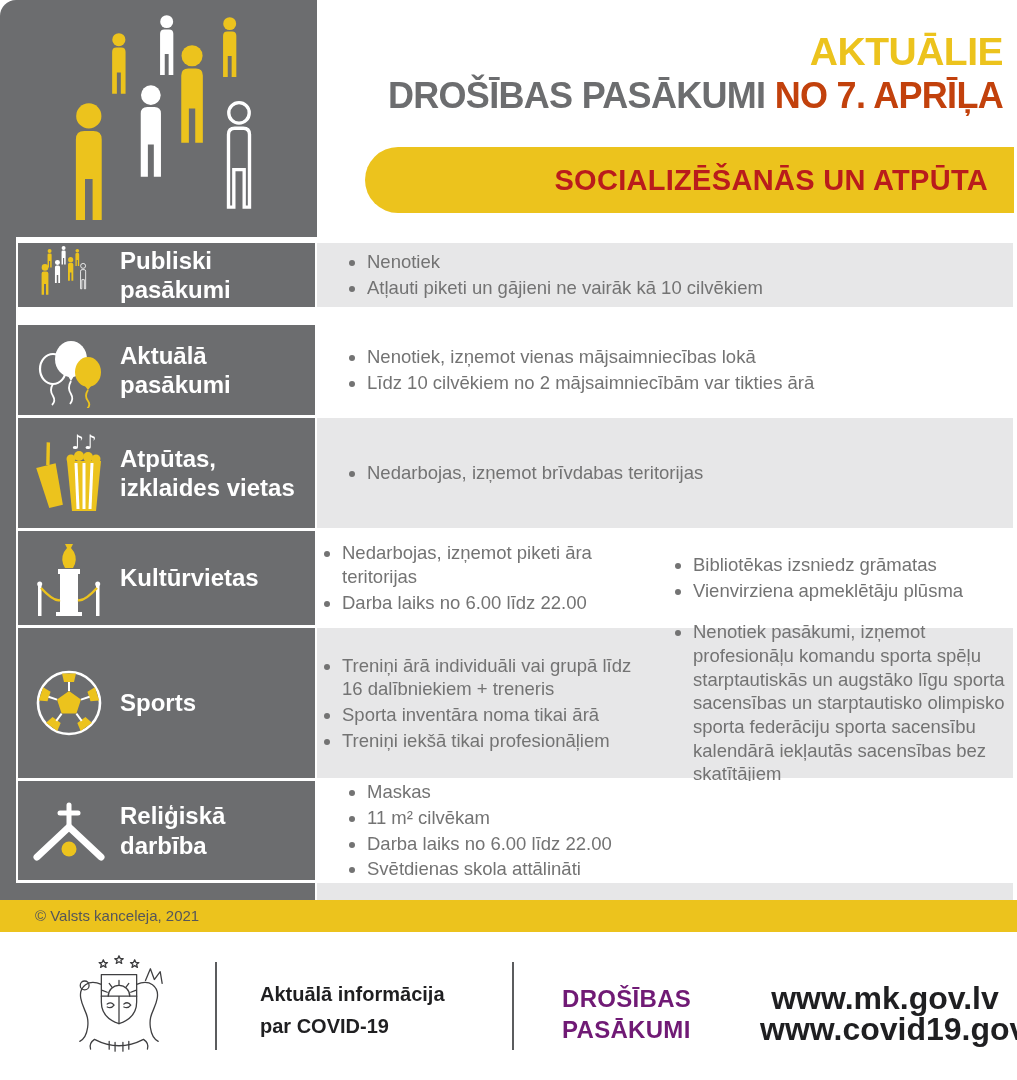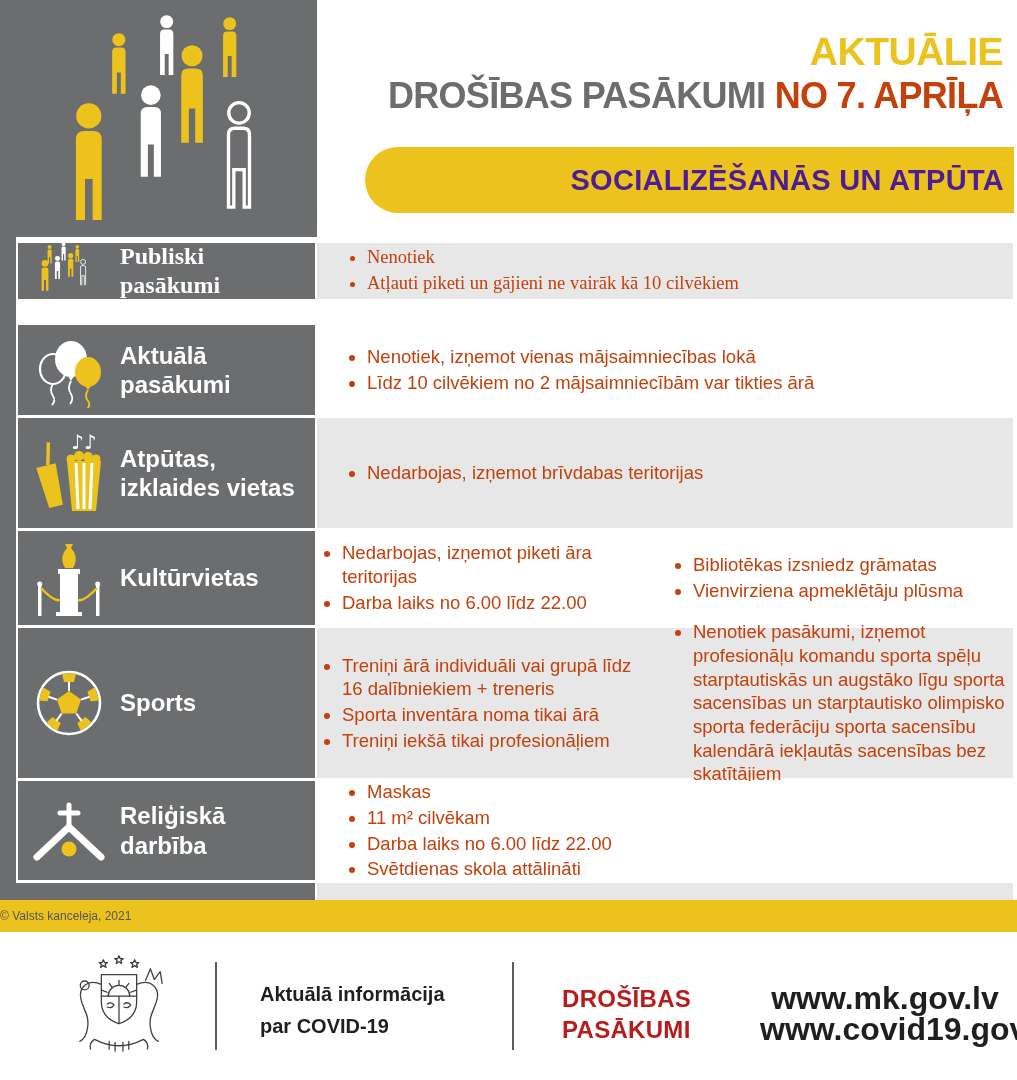--- a/index.html
+++ b/index.html
@@ -1,57 +1,57 @@
 <!DOCTYPE html>
 <html><head>
 <meta charset="utf-8">
 <style>
   html,body{margin:0;padding:0;background:#fff;}
   .poster{position:relative;width:1017px;height:1080px;background:#ffffff;overflow:hidden;
-          font-family:"Liberation Sans", sans-serif;}
+          font-family:"Liberation Sans", sans-serif;border-radius:16px;}
 
   
   .top-panel{position:absolute;left:0;top:0;width:317px;height:237px;background:#6c6d6f;}
   .spine{position:absolute;left:0;top:237px;width:16px;height:663px;background:#6c6d6f;}
   .header{position:absolute;right:14px;top:30px;text-align:right;line-height:44px;white-space:nowrap;}
   .header .h1{font-size:39px;font-weight:700;color:#ecc31d;letter-spacing:-0.5px;}
   .header .h2{font-size:36px;font-weight:700;color:#6c6d6f;letter-spacing:-0.7px;}
   .header .h2 .red{color:#c2410c;}
   .banner{position:absolute;left:365px;right:3px;top:147px;height:66px;background:#ecc31d;
           border-radius:33px 0 0 33px;text-align:right;}
-  .banner span{display:inline-block;line-height:66px;padding-right:10px;color:#4c1d95;
+  .banner span{display:inline-block;line-height:66px;padding-right:26px;color:#b91c1c;
           font-size:29px;font-weight:700;letter-spacing:0.3px;text-align:right;}
 
   
   .row{position:absolute;left:0;right:0;}
   .side{position:absolute;left:18px;top:0;bottom:0;width:297px;background:#6c6d6f;
         display:flex;align-items:center;}
   .icon-box{width:102px;display:flex;justify-content:center;align-items:center;flex:none;}
   .side .label{flex:1;color:#ffffff;font-size:24px;font-weight:700;line-height:1.22;padding-right:6px;}
   .content{position:absolute;left:317px;width:696px;top:0;bottom:0;
            display:flex;flex-direction:column;justify-content:center;box-sizing:border-box;
            padding-left:25px;padding-right:10px;}
   .content.gray{background:#e7e7e8;}
   .content.white{background:#ffffff;}
   .content ul{margin:0;padding-left:25px;}
-  .content li{font-size:18.5px;color:#c2410c;line-height:1.28;margin:2px 0;}
+  .content li{font-size:18.5px;color:#737373;line-height:1.28;margin:2px 0;}
   .content.two{flex-direction:row;align-items:center;}
   .content.two ul.c1{width:298px;flex:none;margin-right:28px;}
   .content.two ul.c2{width:335px;flex:none;}
   .side-footer{position:absolute;left:0;top:883px;width:315px;height:17px;background:#6c6d6f;}
   .content-footer{position:absolute;left:317px;top:883px;width:696px;height:17px;background:#e7e7e8;}
 
   
   .copyright-bar{position:absolute;left:0;top:900px;width:100%;height:32px;background:#ecc31d;}
-  .copyright-bar span{display:inline-block;line-height:32px;
-          font-size:12px;color:#55565a;}
+  .copyright-bar span{display:inline-block;padding-left:35px;line-height:32px;
+          font-size:15px;color:#55565a;}
   .divider{position:absolute;top:962px;width:2px;height:88px;background:#5b5c5e;}
   .coa{position:absolute;left:55px;top:955px;width:128px;height:103px;}
   .f-info{position:absolute;left:260px;top:978px;font-size:20px;font-weight:700;color:#1f1f21;line-height:32px;}
-  .f-label{position:absolute;left:562px;top:983px;font-size:24px;font-weight:700;color:#b91c1c;line-height:31px;letter-spacing:0.3px;}
+  .f-label{position:absolute;left:562px;top:983px;font-size:24px;font-weight:700;color:#701a75;line-height:31px;letter-spacing:0.3px;}
   .f-urls{position:absolute;left:760px;top:983px;width:250px;text-align:center;
           font-size:32px;font-weight:700;color:#1f1f21;line-height:31px;}
   .hidden-defs{position:absolute;width:0;height:0;overflow:hidden;}
 </style>
 </head>
 <body>
 
 <svg class="hidden-defs" aria-hidden="true">
   <defs>
     <g id="psn">
@@ -82,21 +82,21 @@
 
   <div class="header">
     <div class="h1">AKTUĀLIE</div>
     <div class="h2"><span>DROŠĪBAS PASĀKUMI</span> <span class="red">NO 7. APRĪĻA</span></div>
   </div>
 
   <div class="banner">
     <span>SOCIALIZĒŠANĀS UN ATPŪTA</span>
   </div>
 
-  <div class="row" style="top:243px;height:56px;font-family:Liberation Serif, serif;">
+  <div class="row" style="top:243px;height:64px;">
     <div class="side">
       <div class="icon-box">
         <svg width="62" height="58" viewBox="0 0 62 58">
           <use href="#psn" transform="translate(8,3) scale(0.24)" fill="#ecc31d"></use>
           <use href="#psn" transform="translate(22,0) scale(0.24)" fill="#ffffff"></use>
           <use href="#psn" transform="translate(36,3) scale(0.22)" fill="#ecc31d"></use>
           <use href="#psn" transform="translate(15,14) scale(0.30)" fill="#ffffff"></use>
           <use href="#psn" transform="translate(28,11) scale(0.31)" fill="#ecc31d"></use>
           <use href="#psn" transform="translate(1,18) scale(0.40)" fill="#ecc31d"></use>
           <use href="#psn-o" transform="translate(40,17) scale(0.34)" color="#ffffff"></use>

